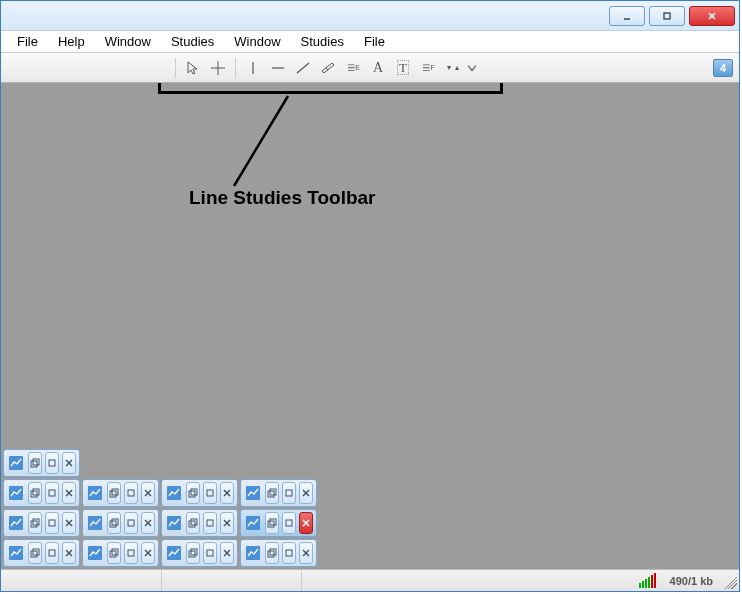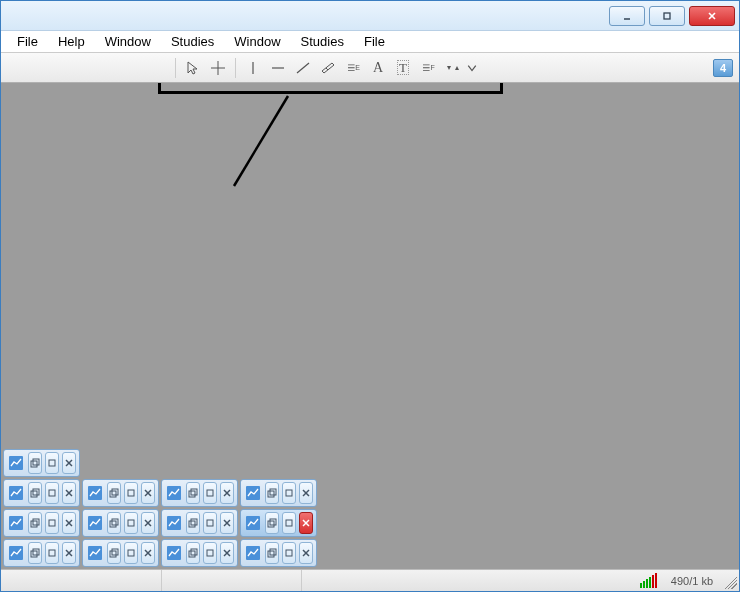--- a/index.html
+++ b/index.html
@@ -151,20 +151,21 @@
     </div>
     <div class="badge4">4</div>
   </div>
 
   <div class="client">
 
     <div class="highlight" style="left:157px; top:-31px; width:345px; height:42px;"></div>
     <svg style="position:absolute; left:0; top:0; pointer-events:none;" width="400" height="200">
       <line x1="287" y1="13" x2="233" y2="103" stroke="#000" stroke-width="2.5"></line>
     </svg>
+    <div class="callout-text" style="left:188px; top:104px;">Line Studies Toolbar</div>
 
     <div style="position: absolute; left: 2px; bottom: 2px; display: flex; flex-direction: column; gap: 2px;">
         <div style="display: flex; gap: 2px;">
           <div class="mdicap">
             <div class="mdi-icon">
               <svg width="16" height="16" viewBox="0 0 16 16">
                 <rect x="1" y="1" width="14" height="14" fill="#4a90d9" rx="1"></rect>
                 <path d="M3 11 L6 7 L9 9 L13 4" stroke="#fff" fill="none" stroke-width="1.3"></path>
               </svg>
             </div>
@@ -501,17 +502,17 @@
     <div class="cell" style="width:140px;"></div>
     <div class="cell" style="width:140px;"></div>
     <div class="signal">
       <div class="sigbar sb1"></div>
         <div class="sigbar sb2"></div>
         <div class="sigbar sb3"></div>
       <div class="sigbar sb4"></div>
         <div class="sigbar sb5"></div>
         <div class="sigbar sb6"></div>
     </div>
-    <div class="cell" style="border:none;">490/1 kb</div>
+    <div class="cell" style="border:none;font-weight:bold;">490/1 kb</div>
     <div class="grip"></div>
   </div>
 
 </div>
 
 </body></html>

